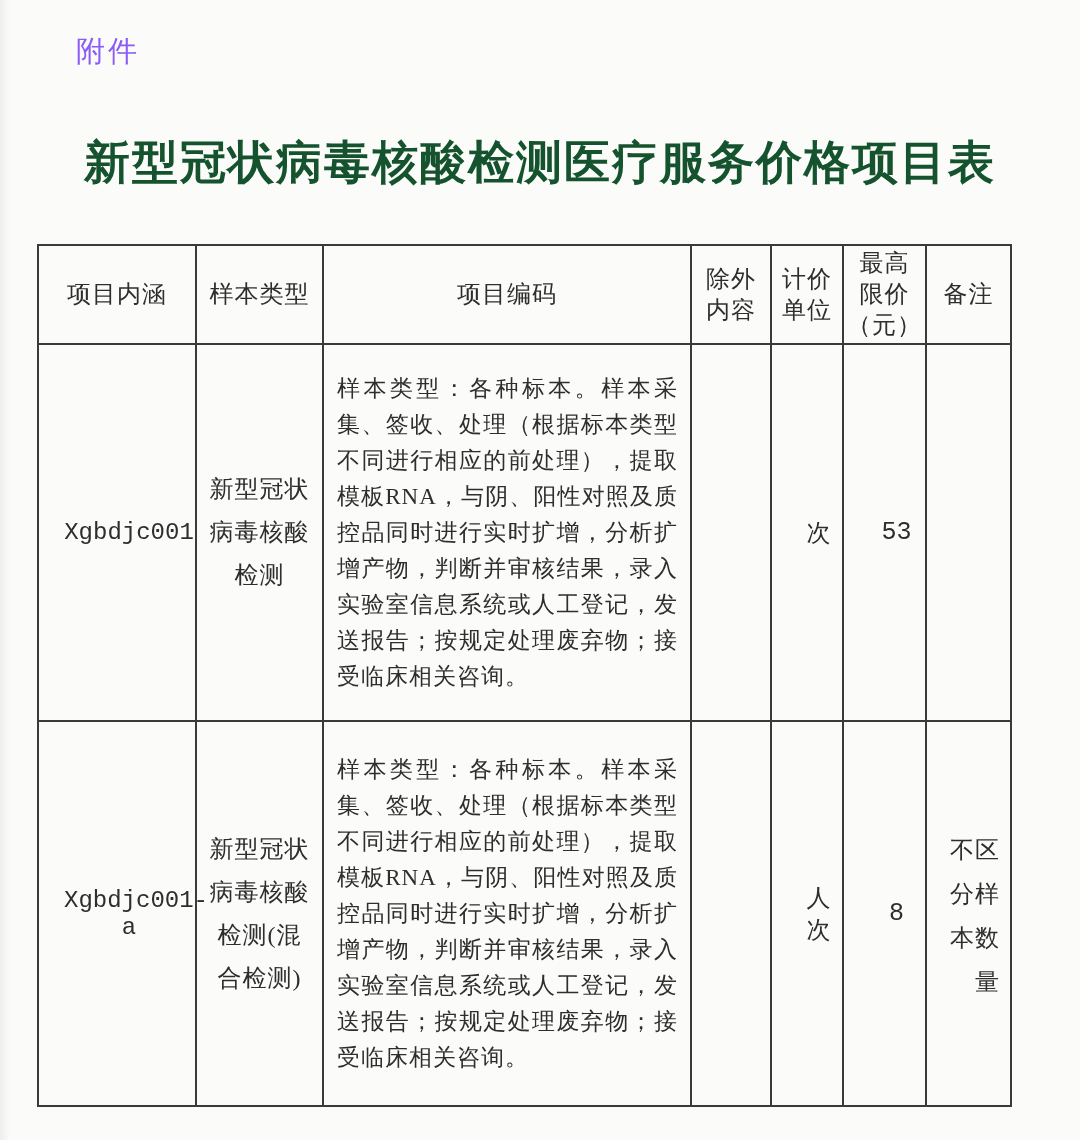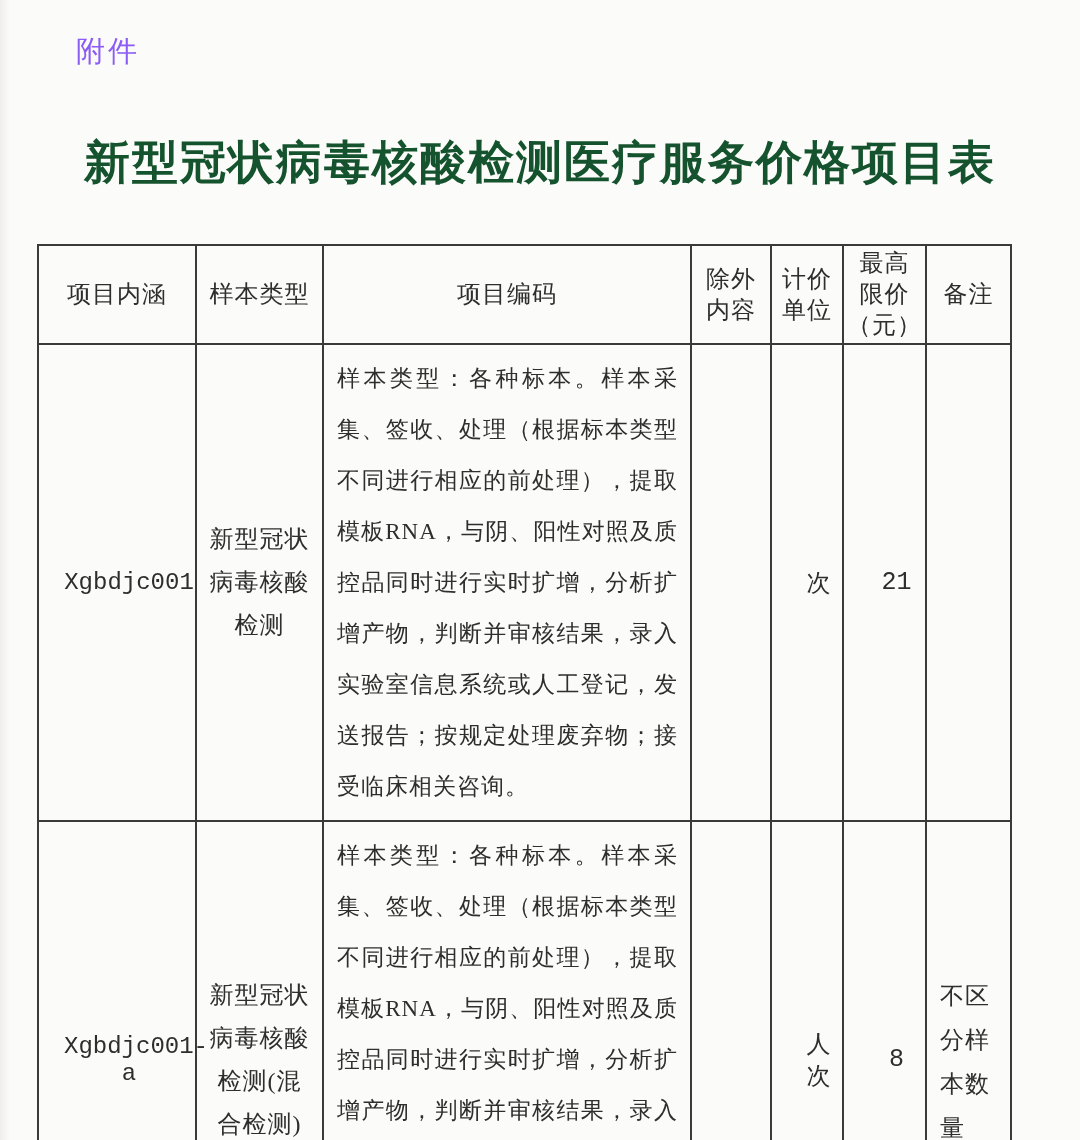--- a/index.html
+++ b/index.html
@@ -84,21 +84,21 @@
   }
   td.cell-name {
     text-align: center;
     font-size: 24px;
     line-height: 43px;
     padding: 8px 11px;
     letter-spacing: 1px;
   }
   td.cell-desc {
     font-size: 23px;
-    line-height: 51px;
+    line-height: 36px;
     padding: 8px 12px 8px 13px;
     text-align: justify;
     text-justify: inter-character;
     letter-spacing: 1px;
   }
   td.cell-excl {
     font-size: 23px;
     text-align: center;
   }
   td.cell-unit {
@@ -108,21 +108,21 @@
   }
   td.cell-price {
     text-align: center;
     font-family: "Liberation Mono", "DejaVu Sans Mono", monospace;
     font-size: 25px;
   }
   td.cell-remark {
     font-size: 24px;
     line-height: 44px;
     padding: 4px 10px 0 13px;
-    text-align: left;
+    text-align: right;
     letter-spacing: 1px;
   }
 </style>
 </head>
 <body>
 
 <div class="page">
 
   <div class="attachment-label">附件</div>
 
@@ -153,21 +153,21 @@
         <th>备注</th>
       </tr>
     </thead>
     <tbody>
       <tr class="row-1">
         <td class="cell-code">Xgbdjc001</td>
         <td class="cell-name">新型冠状病毒核酸检测</td>
         <td class="cell-desc">样本类型：各种标本。样本采集、签收、处理（根据标本类型不同进行相应的前处理），提取模板RNA，与阴、阳性对照及质控品同时进行实时扩增，分析扩增产物，判断并审核结果，录入实验室信息系统或人工登记，发送报告；按规定处理废弃物；接受临床相关咨询。</td>
         <td class="cell-excl"></td>
         <td class="cell-unit">次</td>
-        <td class="cell-price">21</td>
+        <td class="cell-price">53</td>
         <td class="cell-remark"></td>
       </tr>
       <tr class="row-2">
         <td class="cell-code">Xgbdjc001-a</td>
         <td class="cell-name">新型冠状病毒核酸检测(混合检测)</td>
         <td class="cell-desc">样本类型：各种标本。样本采集、签收、处理（根据标本类型不同进行相应的前处理），提取模板RNA，与阴、阳性对照及质控品同时进行实时扩增，分析扩增产物，判断并审核结果，录入实验室信息系统或人工登记，发送报告；按规定处理废弃物；接受临床相关咨询。</td>
         <td class="cell-excl"></td>
         <td class="cell-unit">人次</td>
         <td class="cell-price">8</td>
         <td class="cell-remark">不区分样本数量</td>

